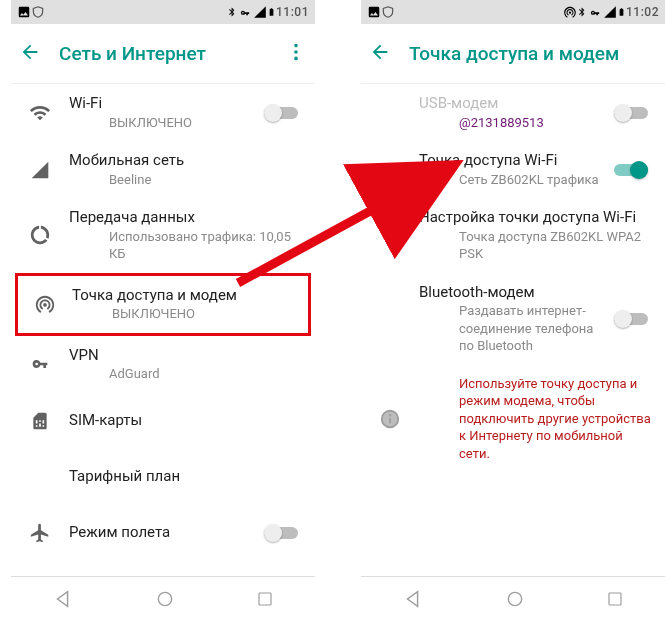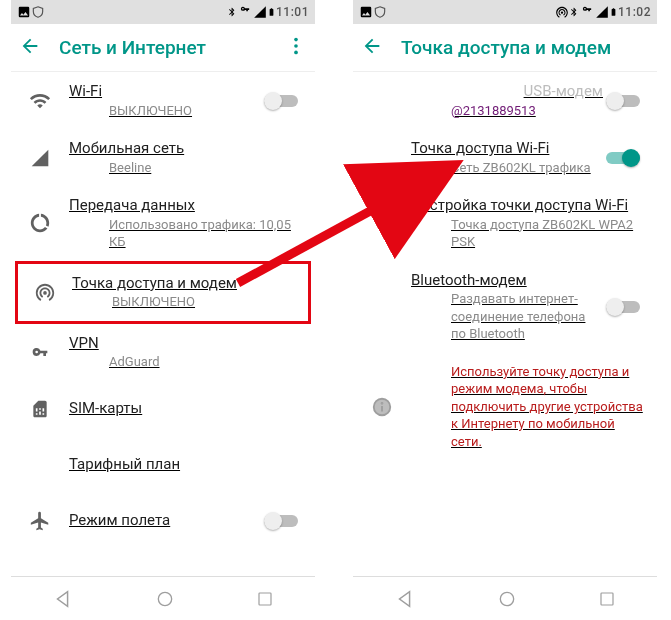--- a/index.html
+++ b/index.html
@@ -14,74 +14,74 @@
   .phone {
     position: absolute;
     width: 304px;
     background: #fff;
     top: 0;
     bottom: 0;
     display: flex;
     flex-direction: column;
   }
   .phone-left { left: 11px; }
-  .phone-right { left: 353px; }
+  .phone-right { left: 361px; }
 
   
   .status {
     height: 24px;
     background: #e0e0e0;
     display: flex;
     align-items: center;
     font-size: 12px;
     color: #545454;
     padding: 0 6px;
     justify-content: space-between;
   }
-  .status .left, .status .right { display: flex; align-items: flex-start; gap: 0; }
+  .status .left, .status .right { display: flex; align-items: flex-end; gap: 0; }
   .status svg { display: block; }
   .clock { font-weight: 500; letter-spacing: .5px; }
 
   
   .appbar {
-    height: 48px;
+    height: 60px;
     display: flex;
     align-items: center;
     padding: 0 8px;
     gap: 18px;
     border-bottom: 1px solid #eee;
   }
   .appbar .title {
     flex: 1;
     color: #009688;
     font-size: 19px;
     font-weight: 500;
   }
   .appbar .back svg, .appbar .more svg { fill: #009688; }
 
   
-  .list { flex: 1; overflow: hidden; text-decoration: underline; }
+  .list { flex: 1; overflow: hidden; }
   .row {
     display: flex;
     align-items: center;
     min-height: 56px;
     padding: 10px 14px 10px 0;
   }
   .row .icon-col {
     width: 58px;
     display: flex;
     align-items: center;
     justify-content: center;
     color: #616161;
   }
   .row .icon-col svg { fill: #616161; }
   .row .icon-col.faded svg { fill: #bdbdbd; }
   .row .txt { flex: 1; display: flex; flex-direction: column; justify-content: center; }
   .row .primary { font-size: 15px; color: #212121; line-height: 1.3; }
-  .row .primary.disabled { color: #bdbdbd; text-align: right; }
+  .row .primary.disabled { color: #bdbdbd; }
   .row .secondary { font-size: 13px; color: #8a8a8a; line-height: 1.35; margin-left: 40px; }
   .row .secondary.disabled { color: #701a75; }
   .row .switch-col { width: 40px; display:flex; align-items:center; justify-content:center; }
 
   
   .row.highlight {
     border: 3px solid #e30613;
     margin: 0 4px 0 4px;
     padding-left: 0;
   }

